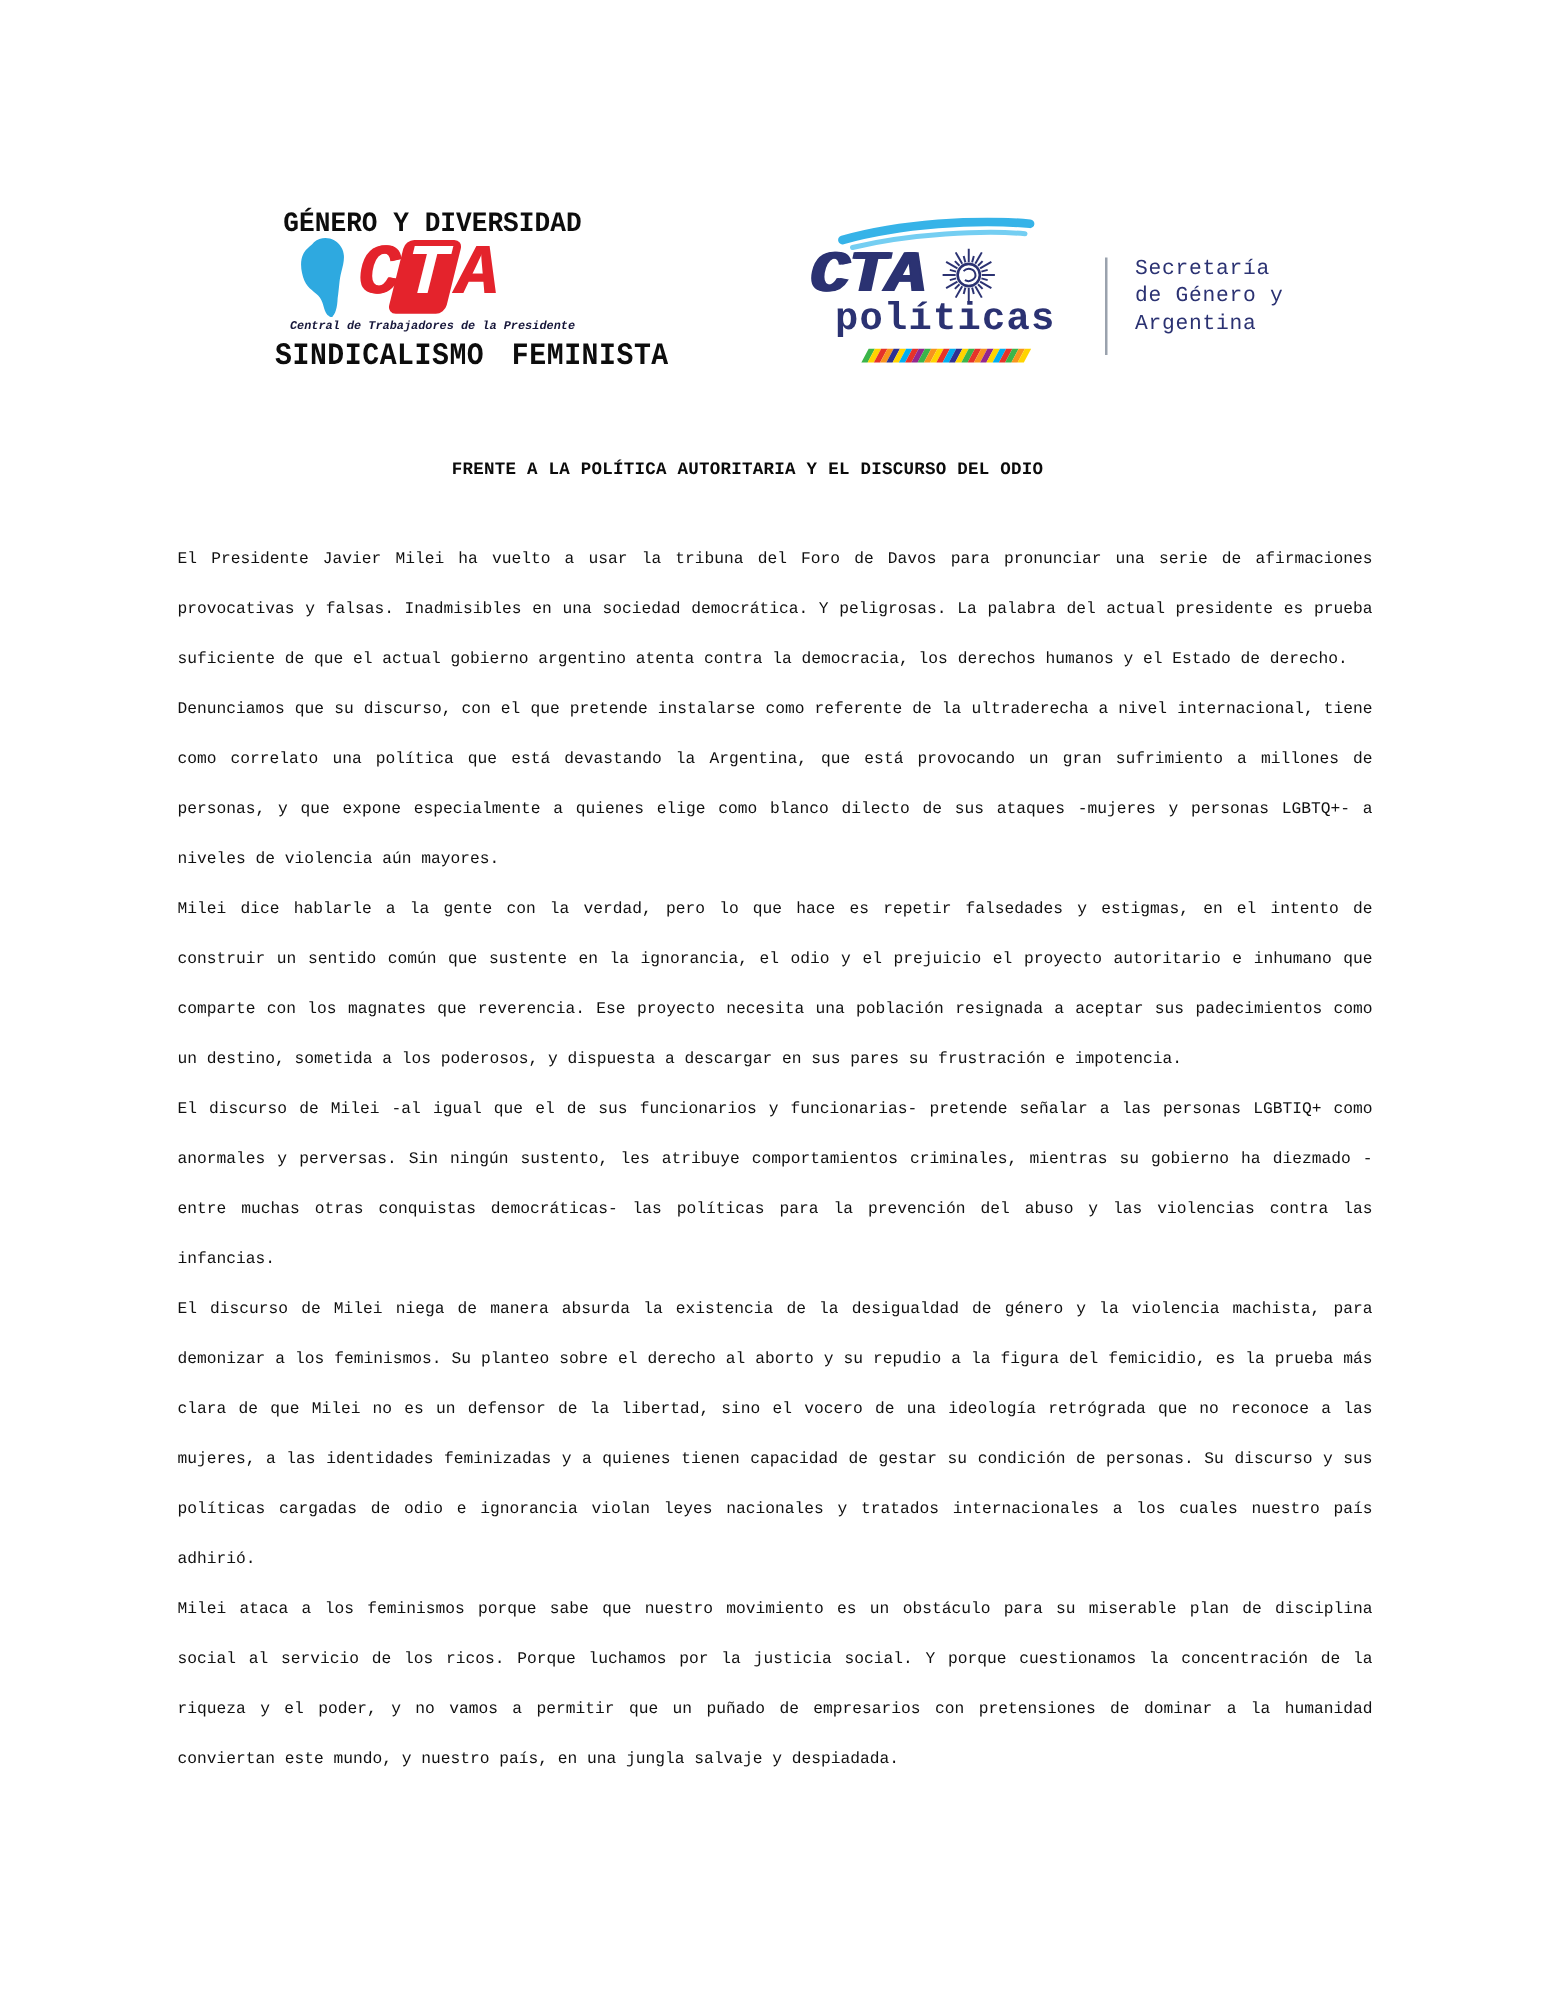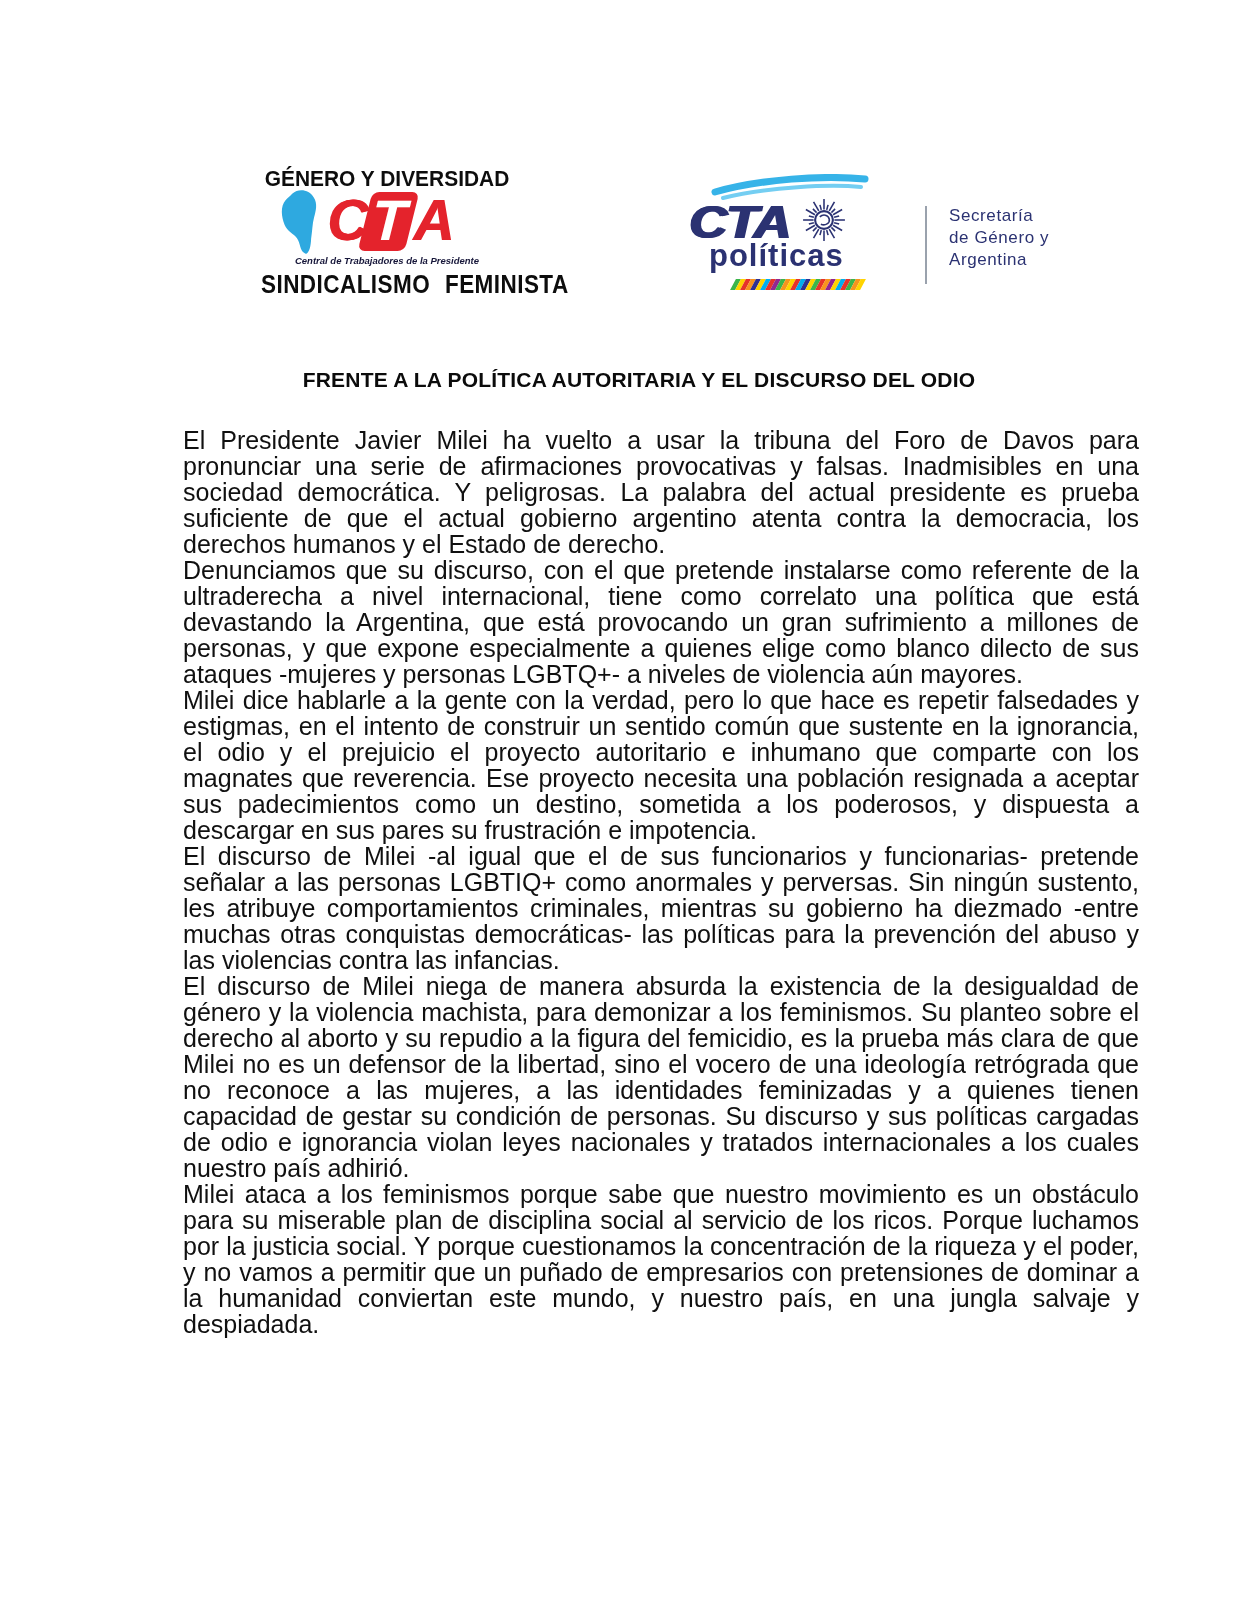--- a/index.html
+++ b/index.html
@@ -2,23 +2,22 @@
 <html><head>
 <meta charset="utf-8">
 <style>
   * { box-sizing: border-box; margin: 0; padding: 0; }
   html, body { background: #ffffff; }
   .page {
     position: relative;
     width: 1196px;
     height: 1600px;
     background: #ffffff;
-    font-family: Liberation Sans, sans-serif;
+    font-family: Liberation Mono, monospace;
     overflow: hidden;
-    margin-left: 41px;
   }
 
   
   .logo-left {
     position: absolute;
     left: 206px;
     top: 166px;
     width: 280px;
     text-align: center;
   }
@@ -160,32 +159,32 @@
     white-space: nowrap;
   }
 
   
   .doc-title {
     position: absolute;
     left: 0;
     top: 368px;
     width: 100%;
     text-align: center;
-    font-size: 21px;
+    font-size: 14px;
     font-weight: bold;
     color: #0b0b0b;
     letter-spacing: 0.2px;
   }
   .doc-body {
     position: absolute;
     left: 142px;
     top: 427px;
     width: 956px;
-    font-size: 25px;
-    line-height: 26px;
+    font-size: 13px;
+    line-height: 40px;
     text-align: justify;
     color: #101010;
   }
   .doc-body p { margin: 0; }
 </style>
 </head>
 <body>
 
 <div class="page">
 

